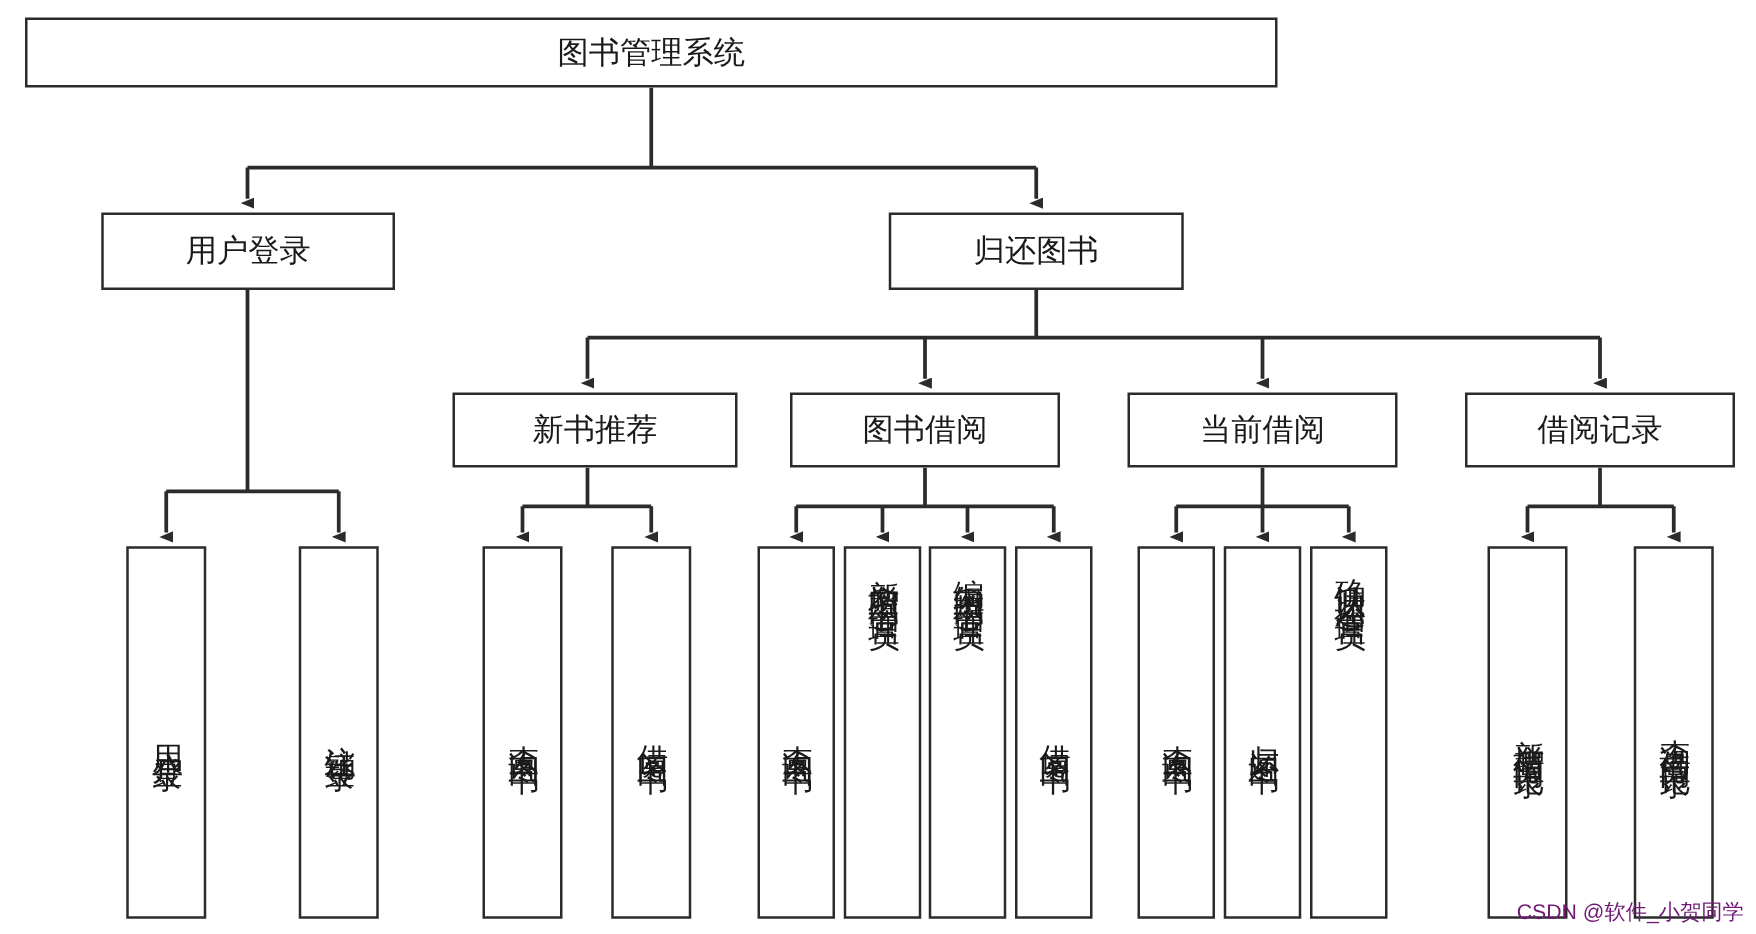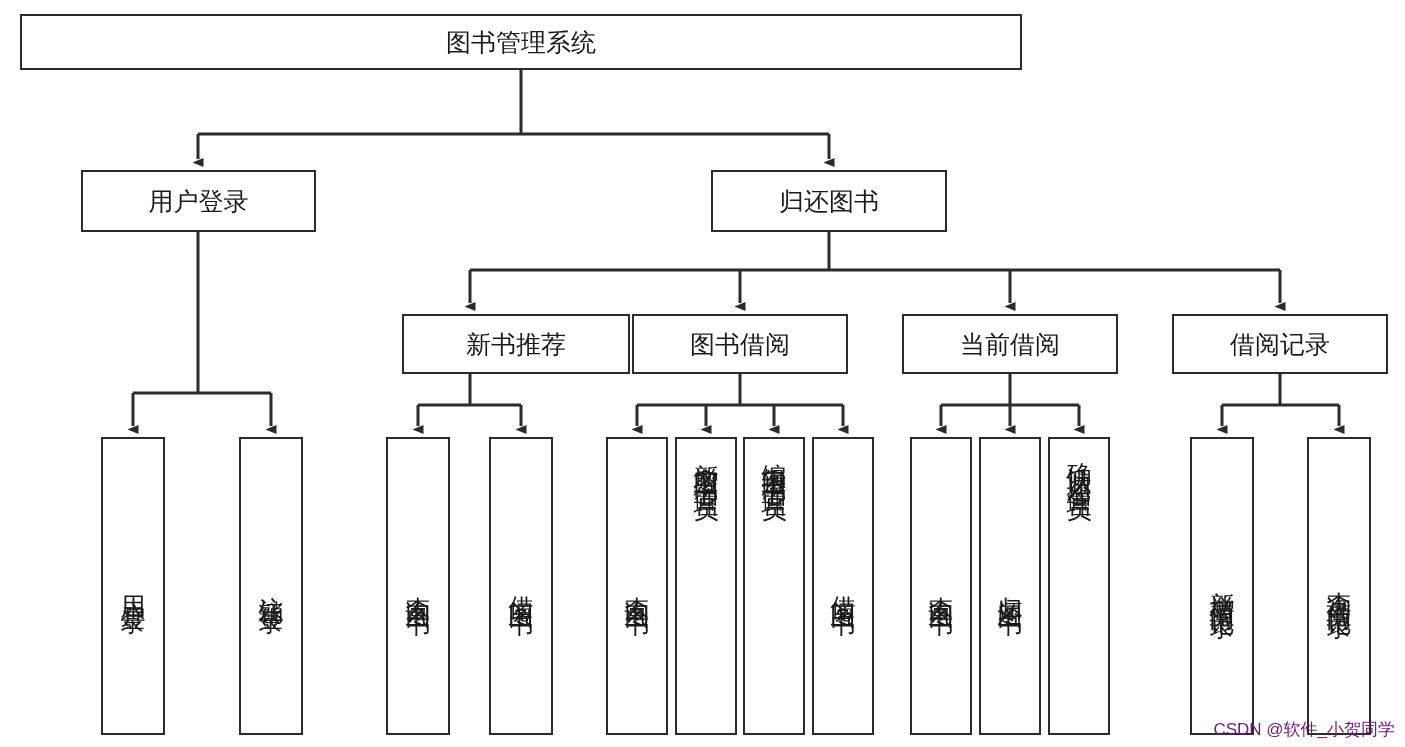--- a/index.html
+++ b/index.html
@@ -134,21 +134,21 @@
     <span class="node-label">图书管理系统</span>
   </div>
 
   <div class="node-box horizontal" style="left:81px; top:170px; width:235px; height:62px;">
     <span class="node-label">用户登录</span>
   </div>
   <div class="node-box horizontal" style="left:711px; top:170px; width:236px; height:62px;">
     <span class="node-label">归还图书</span>
   </div>
 
-  <div class="node-box horizontal" style="left:362px; top:314px; width:228px; height:60px;margin-left:40px;">
+  <div class="node-box horizontal" style="left:362px; top:314px; width:228px; height:60px;">
     <span class="node-label">新书推荐</span>
   </div>
   <div class="node-box horizontal" style="left:902px; top:314px; width:216px; height:60px;">
     <span class="node-label">当前借阅</span>
   </div>
   <div class="node-box horizontal" style="left:632px; top:314px; width:216px; height:60px;">
     <span class="node-label">图书借阅</span>
   </div>
   <div class="node-box horizontal" style="left:1172px; top:314px; width:216px; height:60px;">
     <span class="node-label">借阅记录</span>

